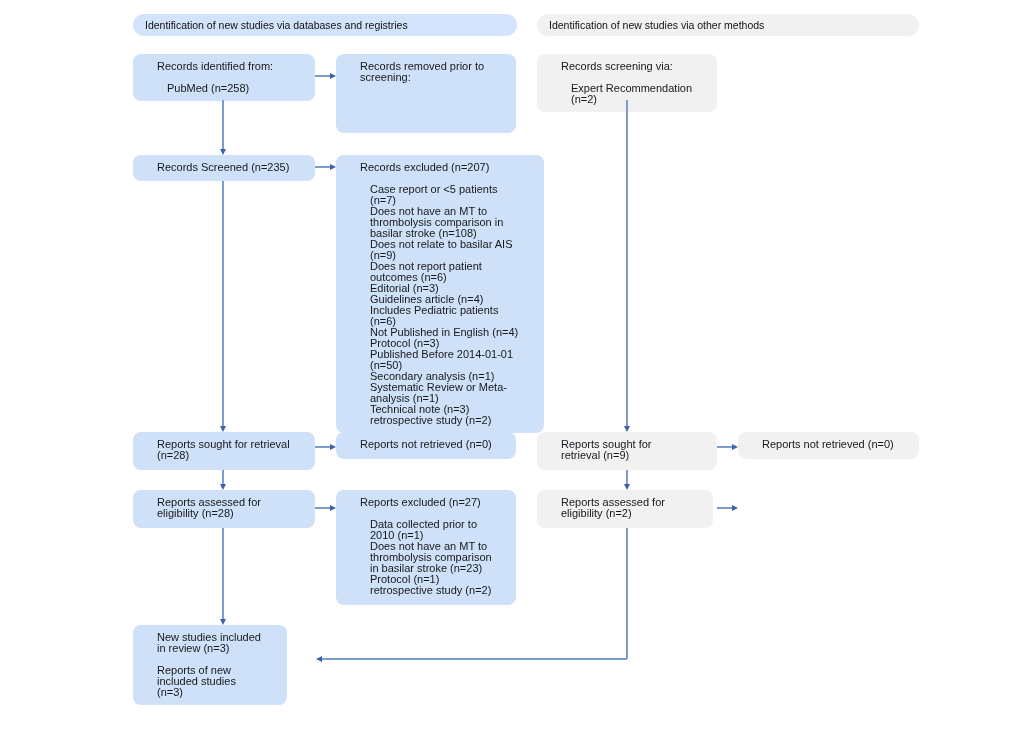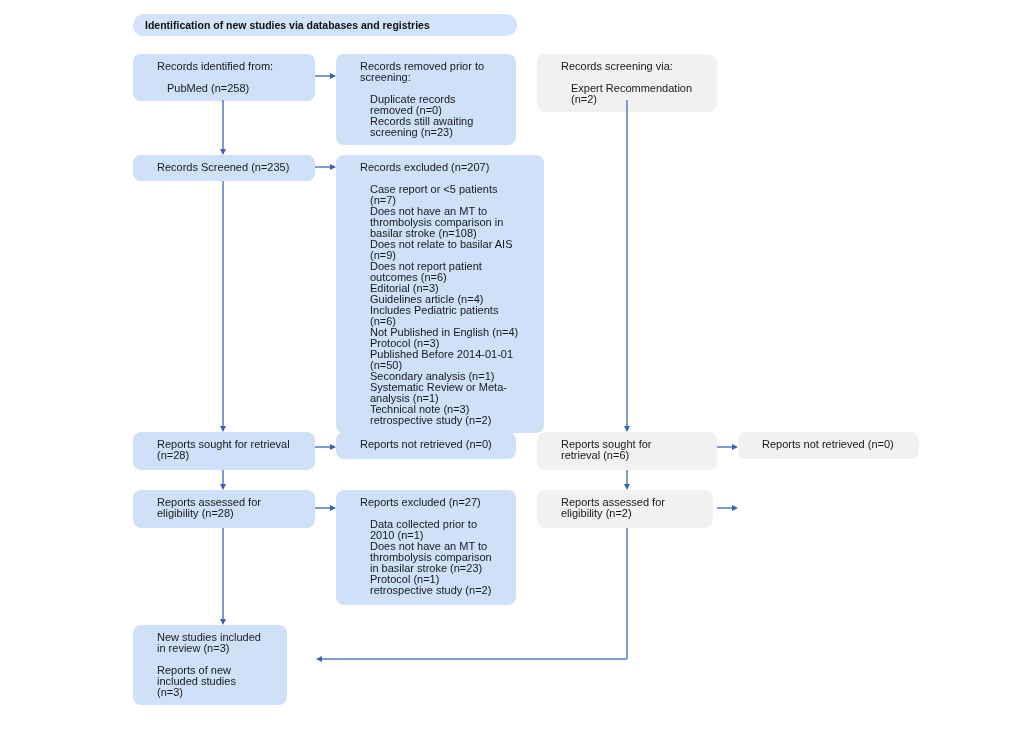--- a/index.html
+++ b/index.html
@@ -7,21 +7,21 @@
     position:relative;
     width:1024px;height:740px;
     background:#ffffff;
     font-family:"Liberation Sans", sans-serif;
     color:#16181d;
     overflow:hidden;
   }
   .pill{
     position:absolute;
     border-radius:11px;
-    font-weight:bold;
+    font-weight:normal;
     font-size:10.5px;
     line-height:22px;
     padding:0 12px;
     box-sizing:border-box;
     white-space:nowrap;
     color:#111;
   }
   .pill-blue{background:#d2e3fb;}
   .pill-gray{background:#f1f1f1;}
   .box{
@@ -45,20 +45,23 @@
   .head-left{border-top:3.5px solid transparent;border-bottom:3.5px solid transparent;border-right:6px solid #3b63a9;}
 </style>
 </head>
 <body>
 
 <div class="diagram">
 
   <div class="pill pill-blue" style="left:133px;top:14px;width:384px;height:22px">
     <span>Identification of new studies via databases and registries</span>
   </div>
+  <div class="pill pill-gray" style="left:537px;top:14px;width:382px;height:22px">
+    <span>Identification of new studies via other methods</span>
+  </div>
 
   <div class="box box-blue" style="left:133px;top:54px;width:182px;min-height:46px">
     <div class="t">Records identified from:</div>
     <div class="l">PubMed (n=258)</div>
   </div>
 
   <div class="box box-blue" style="left:133px;top:155px;width:182px;min-height:26px">
     <div class="t">Records Screened (n=235)</div>
   </div>
 
@@ -70,22 +73,20 @@
     <div class="t">Reports assessed for eligibility (n=28)</div>
   </div>
 
   <div class="box box-blue" style="left:133px;top:625px;width:154px;min-height:68px">
     <div class="t">New studies included in review (n=3)</div>
     <div class="p">Reports of new included studies (n=3)</div>
   </div>
 
   <div class="box box-blue" style="left:336px;top:54px;width:180px;min-height:79px">
     <div class="t">Records removed prior to screening:</div>
-    <div class="l">Duplicate records removed (n=0)
-Records still awaiting screening (n=23)</div>
   </div>
 
   <div class="box box-blue" style="left:336px;top:155px;width:208px;min-height:258px">
     <div class="t">Records excluded (n=207)</div>
     <div class="l">Case report or &lt;5 patients (n=7)
 Does not have an MT to thrombolysis comparison in basilar stroke (n=108)
 Does not relate to basilar AIS (n=9)
 Does not report patient outcomes (n=6)
 Editorial (n=3)
 Guidelines article (n=4)
@@ -110,21 +111,21 @@
 Protocol (n=1)
 retrospective study (n=2)</div>
   </div>
 
   <div class="box box-gray" style="left:537px;top:54px;width:180px;min-height:46px">
     <div class="t">Records screening via:</div>
     <div class="l">Expert Recommendation (n=2)</div>
   </div>
 
   <div class="box box-gray" style="left:537px;top:432px;width:180px;min-height:38px">
-    <div class="t">Reports sought for retrieval (n=6)</div>
+    <div class="t">Reports sought for retrieval (n=9)</div>
   </div>
 
   <div class="box box-gray" style="left:738px;top:432px;width:181px;min-height:27px">
     <div class="t">Reports not retrieved (n=0)</div>
   </div>
 
   <div class="box box-gray" style="left:537px;top:490px;width:176px;min-height:38px">
     <div class="t">Reports assessed for eligibility (n=2)</div>
   </div>
 

